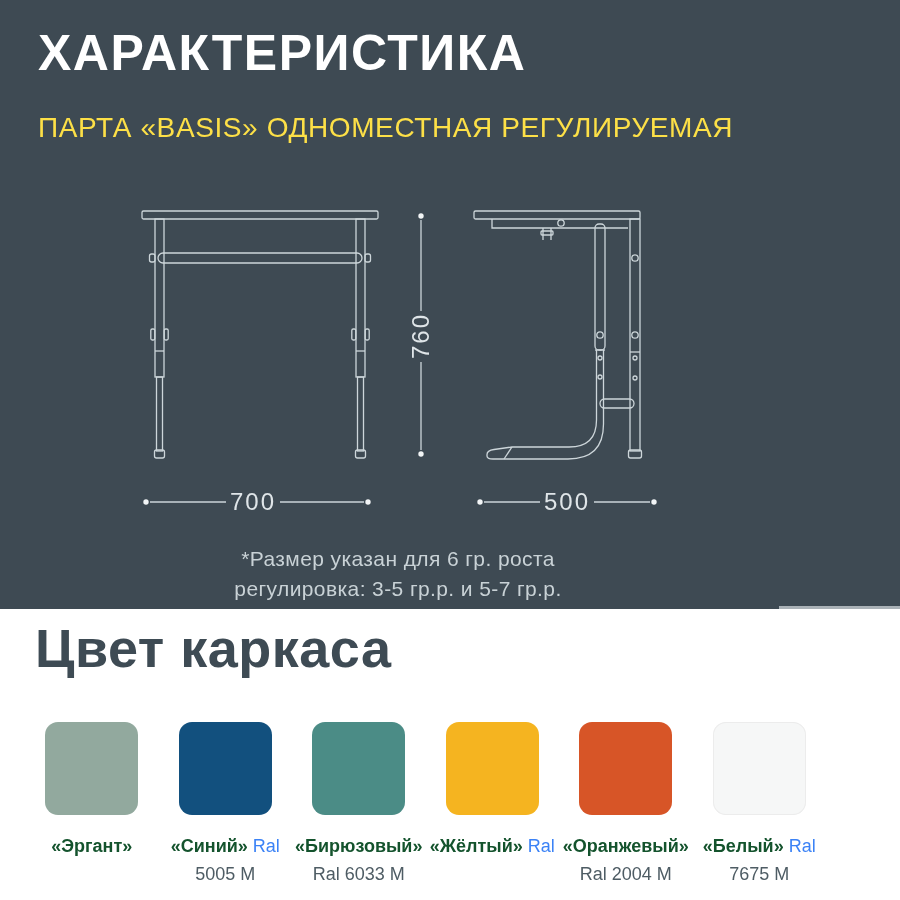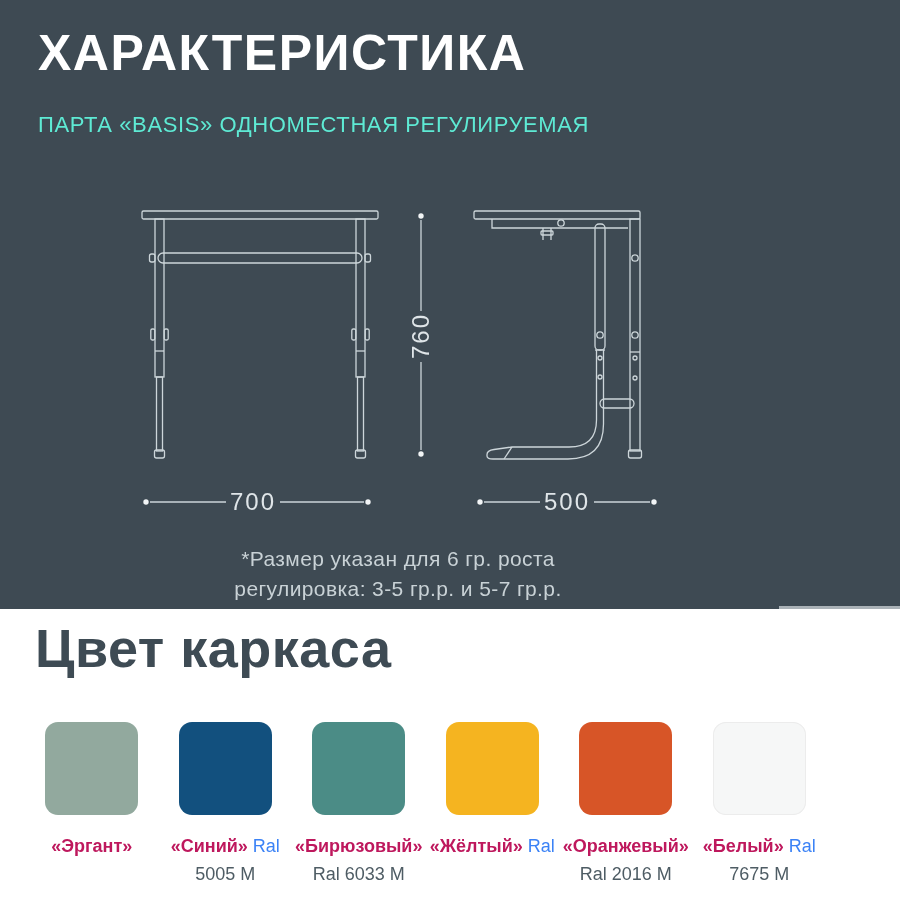--- a/index.html
+++ b/index.html
@@ -15,22 +15,22 @@
     background:#3e4a53;
     text-decoration:underline;
   }
   .main-title{
     position:absolute;left:38px;top:24px;margin:0;
     font-size:50px;font-weight:bold;letter-spacing:1.5px;
     color:#ffffff;
   }
   .subtitle{
     position:absolute;left:38px;top:112px;margin:0;
-    font-size:22px;font-weight:400;letter-spacing:.6px;
-    color:#5eead4;
+    font-size:28px;font-weight:400;letter-spacing:.6px;
+    color:#fde047;
   }
   .drawing-svg{position:absolute;left:0;top:0;}
   .drawing-svg .ln{stroke:#cdd6da;stroke-width:1.3;fill:none;}
   .drawing-svg .dot{fill:#f2f5f6;stroke:none;}
   .drawing-svg .dimtxt{
     fill:#dfe5e8;font-size:24px;letter-spacing:2px;
     font-family:"Liberation Sans",sans-serif;
   }
   .note{
     position:absolute;left:178px;top:544px;width:440px;
@@ -57,21 +57,21 @@
   }
   .swatch-item{width:133.5px;display:flex;flex-direction:column;align-items:center;}
   .swatch{
     width:93px;height:93px;border-radius:13px;
   }
   .swatch-item:nth-child(6) .swatch{box-shadow:inset 0 0 0 1px #ececec;}
   .swatch-label{
     margin-top:17px;text-align:center;font-size:18px;line-height:28px;
     color:#3e4b54;white-space:nowrap;
   }
-  .swatch-label .nm{font-weight:bold;color:#be185d;margin-top:20px;}
+  .swatch-label .nm{font-weight:bold;color:#14532d;margin-top:20px;}
   .swatch-label .ral{font-weight:400;color:#3b82f6;}
   .swatch-label .l2{font-weight:400;color:#4e5c64;}
 </style>
 </head>
 <body>
 
 <div class="dark-panel">
 
   <h1 class="main-title">ХАРАКТЕРИСТИКА</h1>
   <p class="subtitle">ПАРТА «BASIS» ОДНОМЕСТНАЯ РЕГУЛИРУЕМАЯ</p>
@@ -197,21 +197,21 @@
       <div class="swatch" style="background: rgb(245, 180, 32);"></div>
       <div class="swatch-label">
         <div class="l1"><span class="nm">«Жёлтый»</span><span class="ral"> Ral</span></div>
       </div>
     </div>
 
     <div class="swatch-item">
       <div class="swatch" style="background: rgb(215, 85, 39);"></div>
       <div class="swatch-label">
         <div class="l1"><span class="nm">«Оранжевый»</span><span class="ral"></span></div>
-        <div class="l2">Ral 2016 M</div>
+        <div class="l2">Ral 2004 M</div>
       </div>
     </div>
 
     <div class="swatch-item">
       <div class="swatch" style="background: rgb(246, 247, 247);"></div>
       <div class="swatch-label">
         <div class="l1"><span class="nm">«Белый»</span><span class="ral"> Ral</span></div>
         <div class="l2">7675 M</div>
       </div>
     </div>

